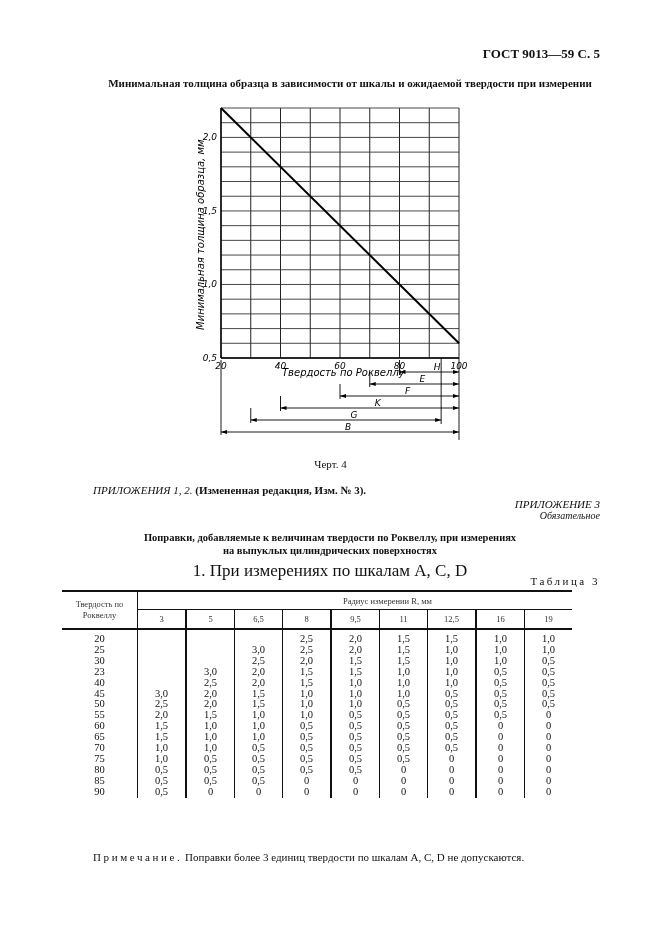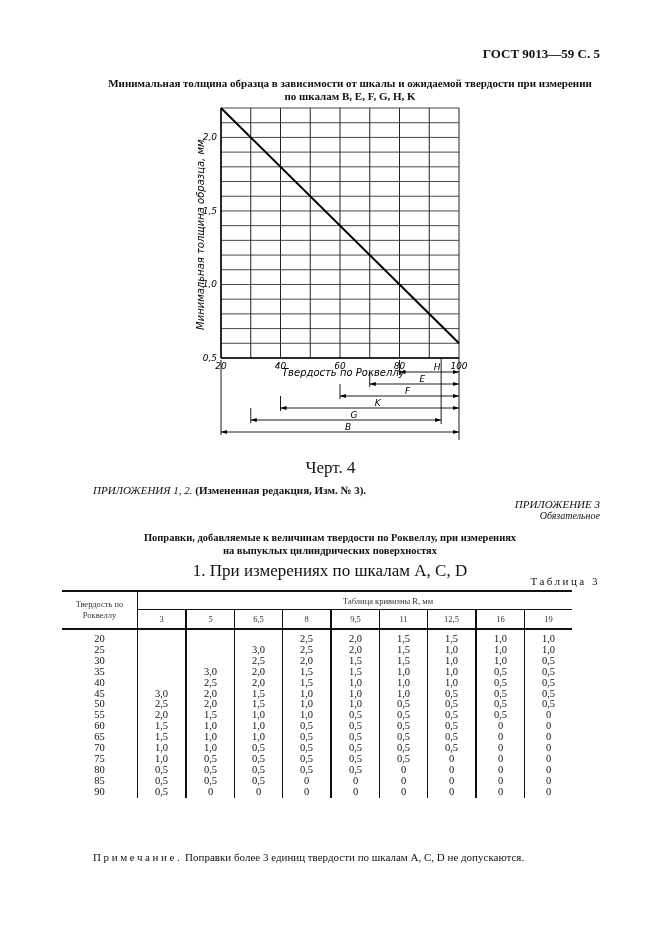--- a/index.html
+++ b/index.html
@@ -3,21 +3,21 @@
 <meta charset="utf-8">
 <style>
   html, body { margin: 0; padding: 0; background: #ffffff; }
   body { width: 661px; height: 936px; position: relative; overflow: hidden;
          font-family: "Liberation Serif", "DejaVu Serif", serif; color: #111; }
   .abs { position: absolute; }
   .page-header { left: 440px; top: 46px; width: 160px; text-align: right;
                  font-weight: bold; font-size: 13px; }
   .chart-title { left: 70px; top: 77px; width: 560px; text-align: center;
                  font-weight: bold; font-size: 11px; line-height: 13px; }
-  .caption { left: 0; width: 661px; text-align: center; font-size: 17px; }
+  .caption { left: 0; width: 661px; text-align: center; font-size: 11px; }
   .appx-note { left: 93px; top: 484px; font-size: 11px; }
   .appx-note i { font-style: italic; }
   .appx-note b { font-weight: bold; }
   .appx-label { left: 400px; top: 498px; width: 200px; text-align: right; font-size: 11px; line-height: 12px; }
   .appx-label .t1 { font-style: italic; }
   .appx-label .t2 { font-style: italic; font-size: 10px; }
   .sec-title { left: 80px; top: 531px; width: 500px; text-align: center;
                font-weight: bold; font-size: 10.5px; line-height: 13px; }
   .sub-title { left: 80px; top: 561px; width: 500px; text-align: center; font-size: 17px; }
   .table-label { left: 460px; top: 575px; width: 140px; text-align: right; font-size: 11px; letter-spacing: 2.5px; }
@@ -39,21 +39,20 @@
   .note .spaced { letter-spacing: 2.6px; }
   svg text { font-family: "DejaVu Sans", sans-serif; font-style: italic; }
 </style>
 </head>
 <body>
 
 <div class="abs page-header">ГОСТ 9013—59 С. 5</div>
 
 <div class="abs chart-title">
   <div>Минимальная толщина образца в зависимости от шкалы и ожидаемой твердости при измерении</div>
-  <div>по шкалам B, E, F, G, H, K</div>
 </div>
 
 <svg class="abs" style="left:0;top:0" width="661" height="470" xmlns="http://www.w3.org/2000/svg">
   <g id="grid">
       <line x1="221" x2="221" y1="108" y2="358" stroke="#222" stroke-width="1"></line>
       <line x1="250.75" x2="250.75" y1="108" y2="358" stroke="#222" stroke-width="1"></line>
       <line x1="280.5" x2="280.5" y1="108" y2="358" stroke="#222" stroke-width="1"></line>
       <line x1="310.25" x2="310.25" y1="108" y2="358" stroke="#222" stroke-width="1"></line>
       <line x1="340" x2="340" y1="108" y2="358" stroke="#222" stroke-width="1"></line>
       <line x1="369.75" x2="369.75" y1="108" y2="358" stroke="#222" stroke-width="1"></line>
@@ -149,21 +148,21 @@
 </div>
 
 <div class="abs sub-title">1. При измерениях по шкалам А, С, D</div>
 <div class="abs table-label">Таблица 3</div>
 
 <table class="t3">
   <thead>
     <tr class="thead-top">
       <th class="c-label" rowspan="2">Твердость по Роквеллу</th>
       <th class="c-group" colspan="9">
-        <span>Таблица кривизны R, мм</span>
+        <span>Радиус измерении R, мм</span>
       </th>
     </tr>
     <tr id="col-header-row">
         <th class="c-r thick">3</th>
         <th class="c-r">5</th>
         <th class="c-r">6,5</th>
         <th class="c-r thick">8</th>
         <th class="c-r">9,5</th>
         <th class="c-r">11</th>
         <th class="c-r thick">12,5</th>
@@ -202,21 +201,21 @@
         <td class=""></td>
         <td class="">2,5</td>
         <td class="thick">2,0</td>
         <td class="">1,5</td>
         <td class="">1,5</td>
         <td class="thick">1,0</td>
         <td class="">1,0</td>
         <td class=" last">0,5</td>
       </tr>
       <tr>
-        <td class="lbl">35</td>
+        <td class="lbl">23</td>
         <td class="thick"></td>
         <td class="">3,0</td>
         <td class="">2,0</td>
         <td class="thick">1,5</td>
         <td class="">1,5</td>
         <td class="">1,0</td>
         <td class="thick">1,0</td>
         <td class="">0,5</td>
         <td class=" last">0,5</td>
       </tr>

